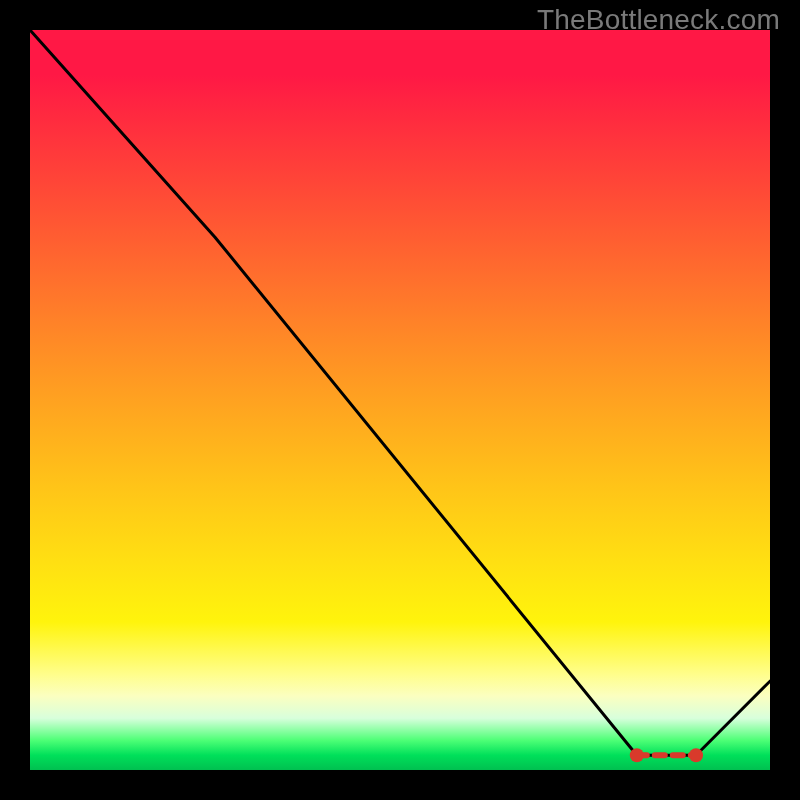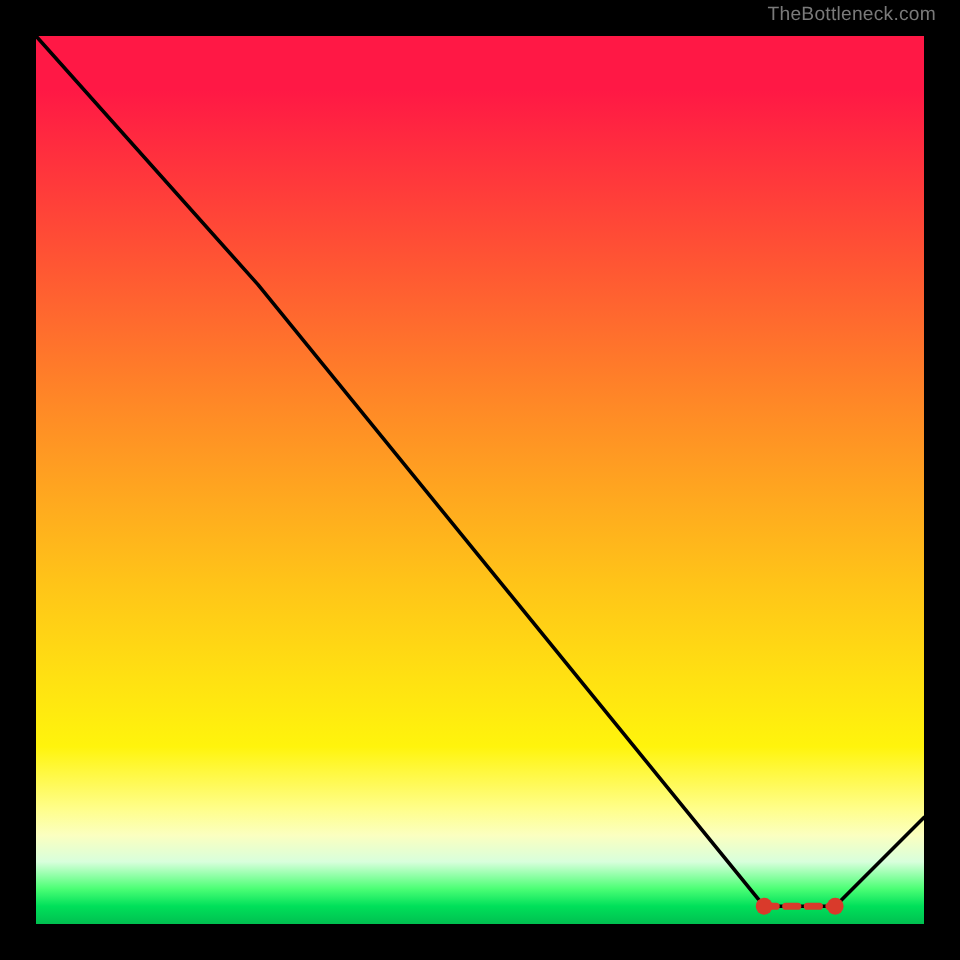--- a/index.html
+++ b/index.html
@@ -15,21 +15,21 @@
     position: relative;
     width: 800px;
     height: 800px;
     background: #000;
   }
   .watermark {
     position: absolute;
     top: 4px;
     right: 20px;
     color: #7a7a7a;
-    font-size: 16px;
+    font-size: 28px;
     font-weight: 500;
     letter-spacing: 0.2px;
     z-index: 10;
   }
   .plot-area {
     position: absolute;
     left: 30px;
     top: 30px;
     width: 740px;
     height: 740px;

